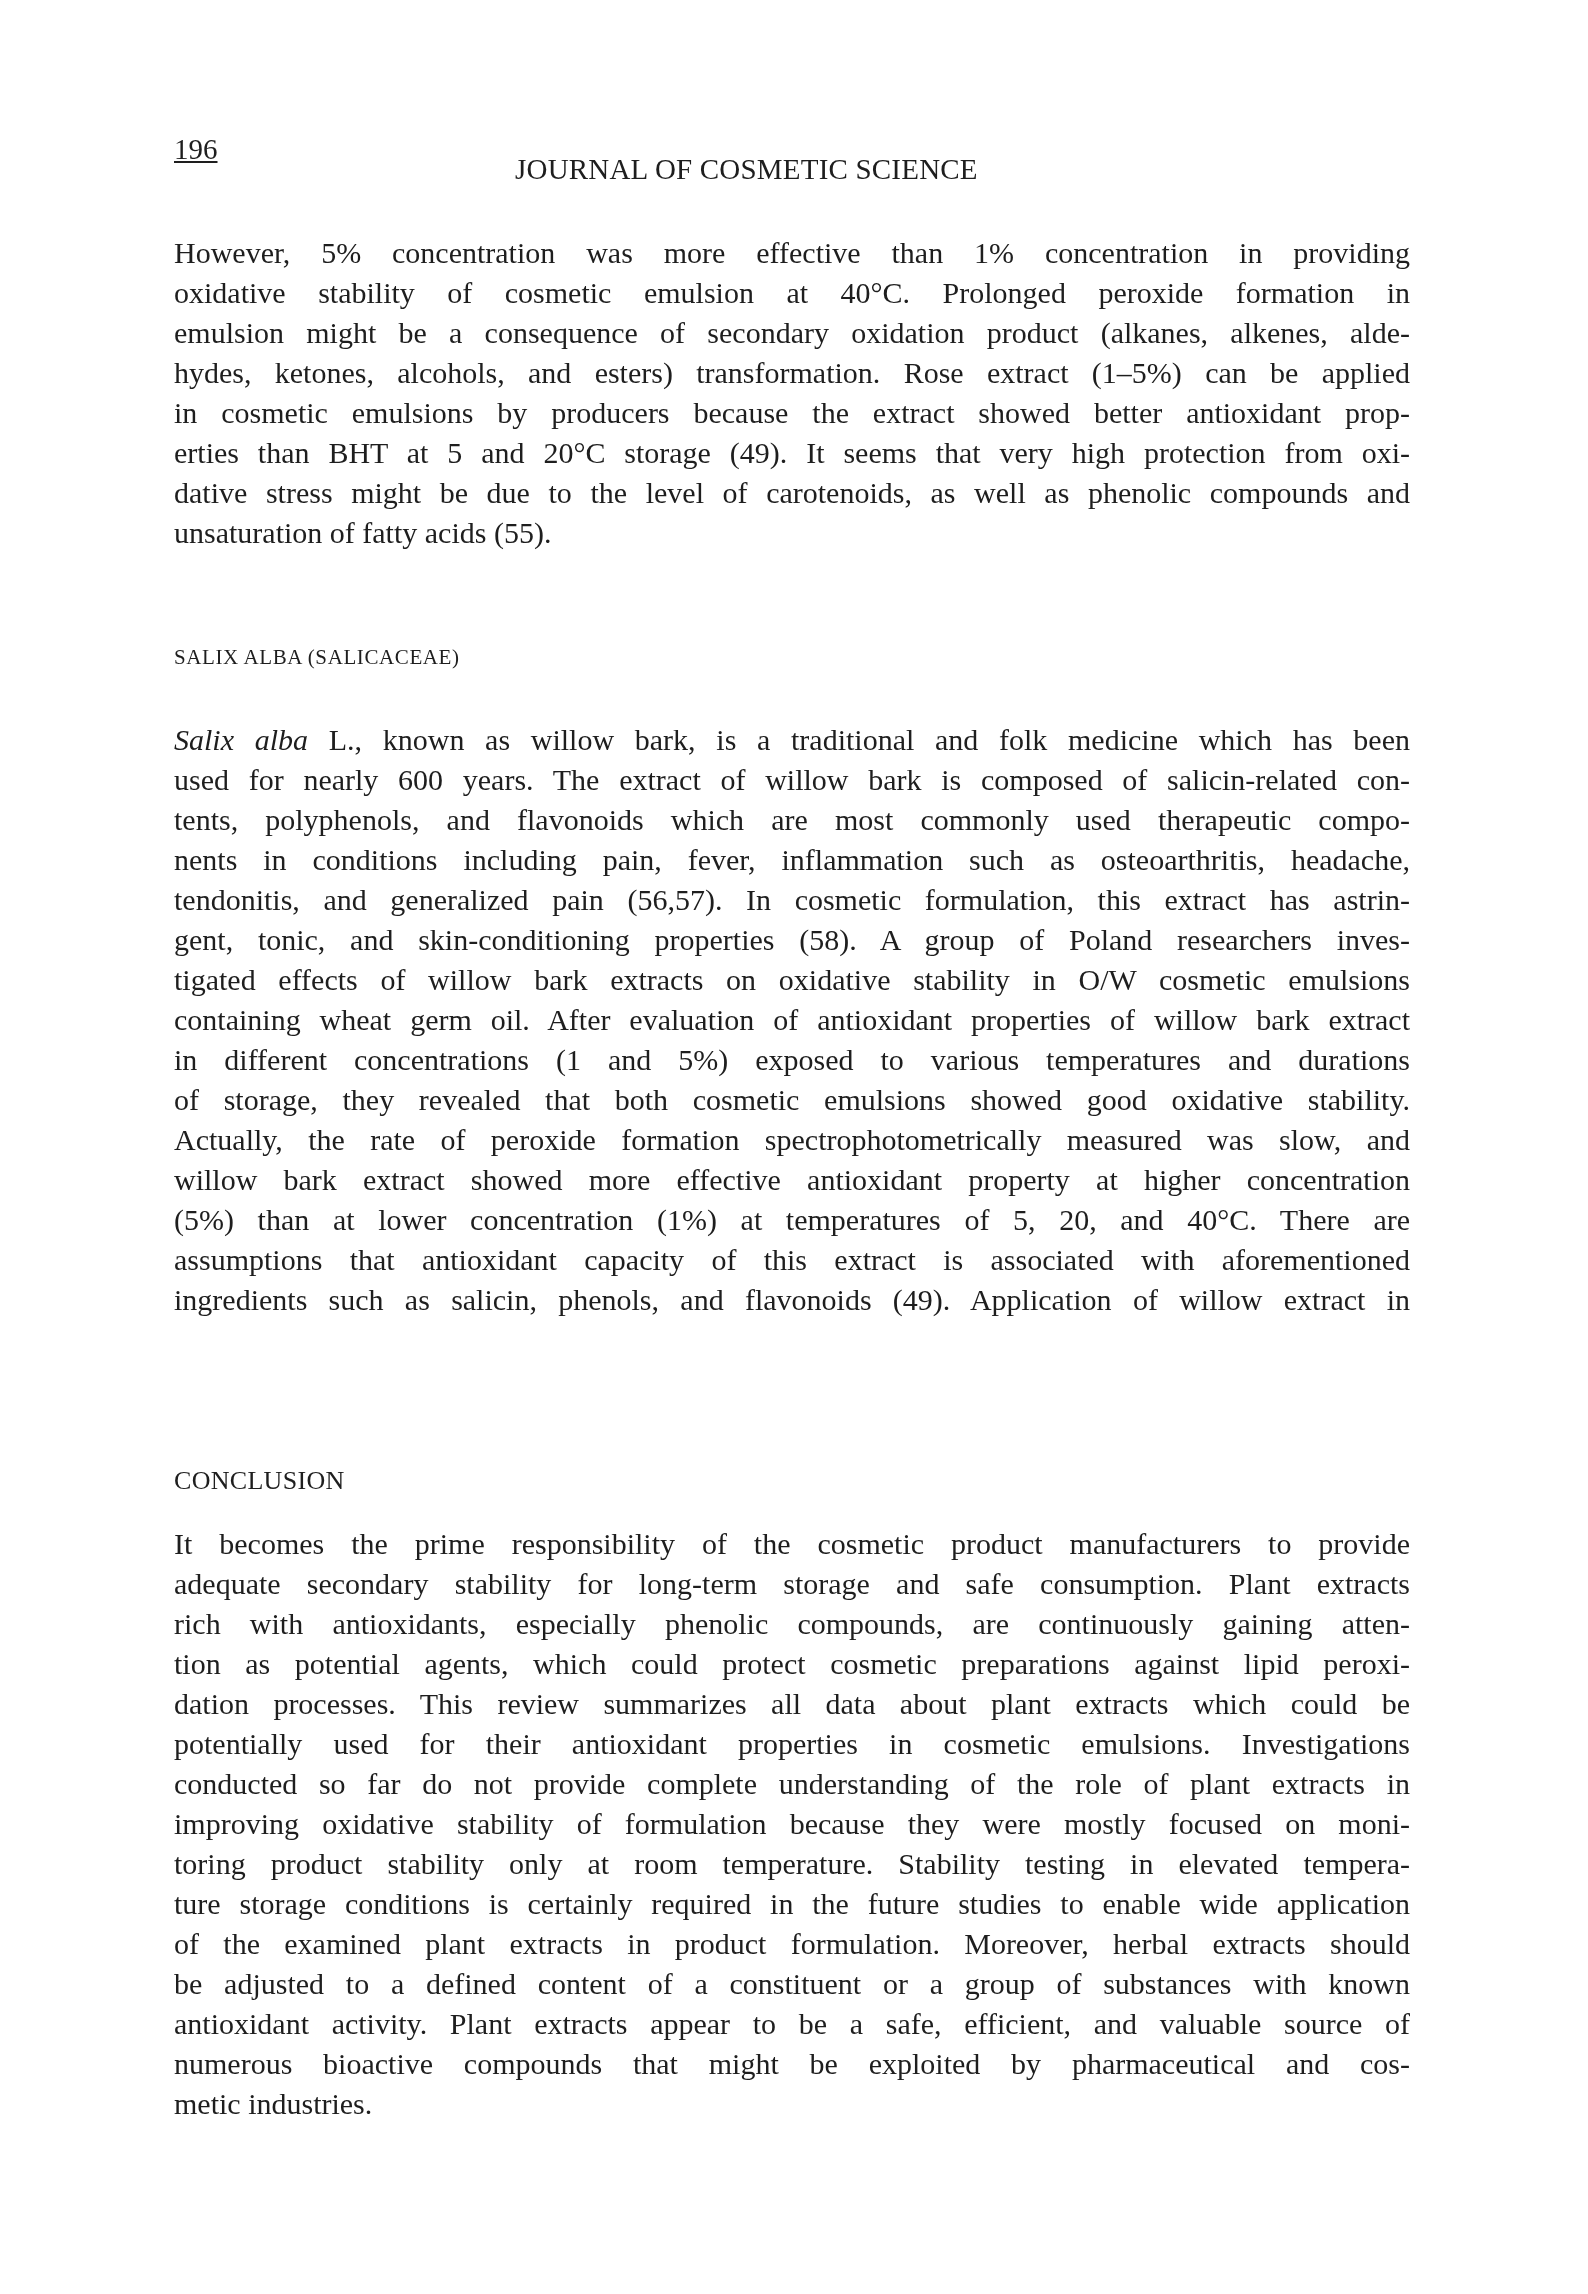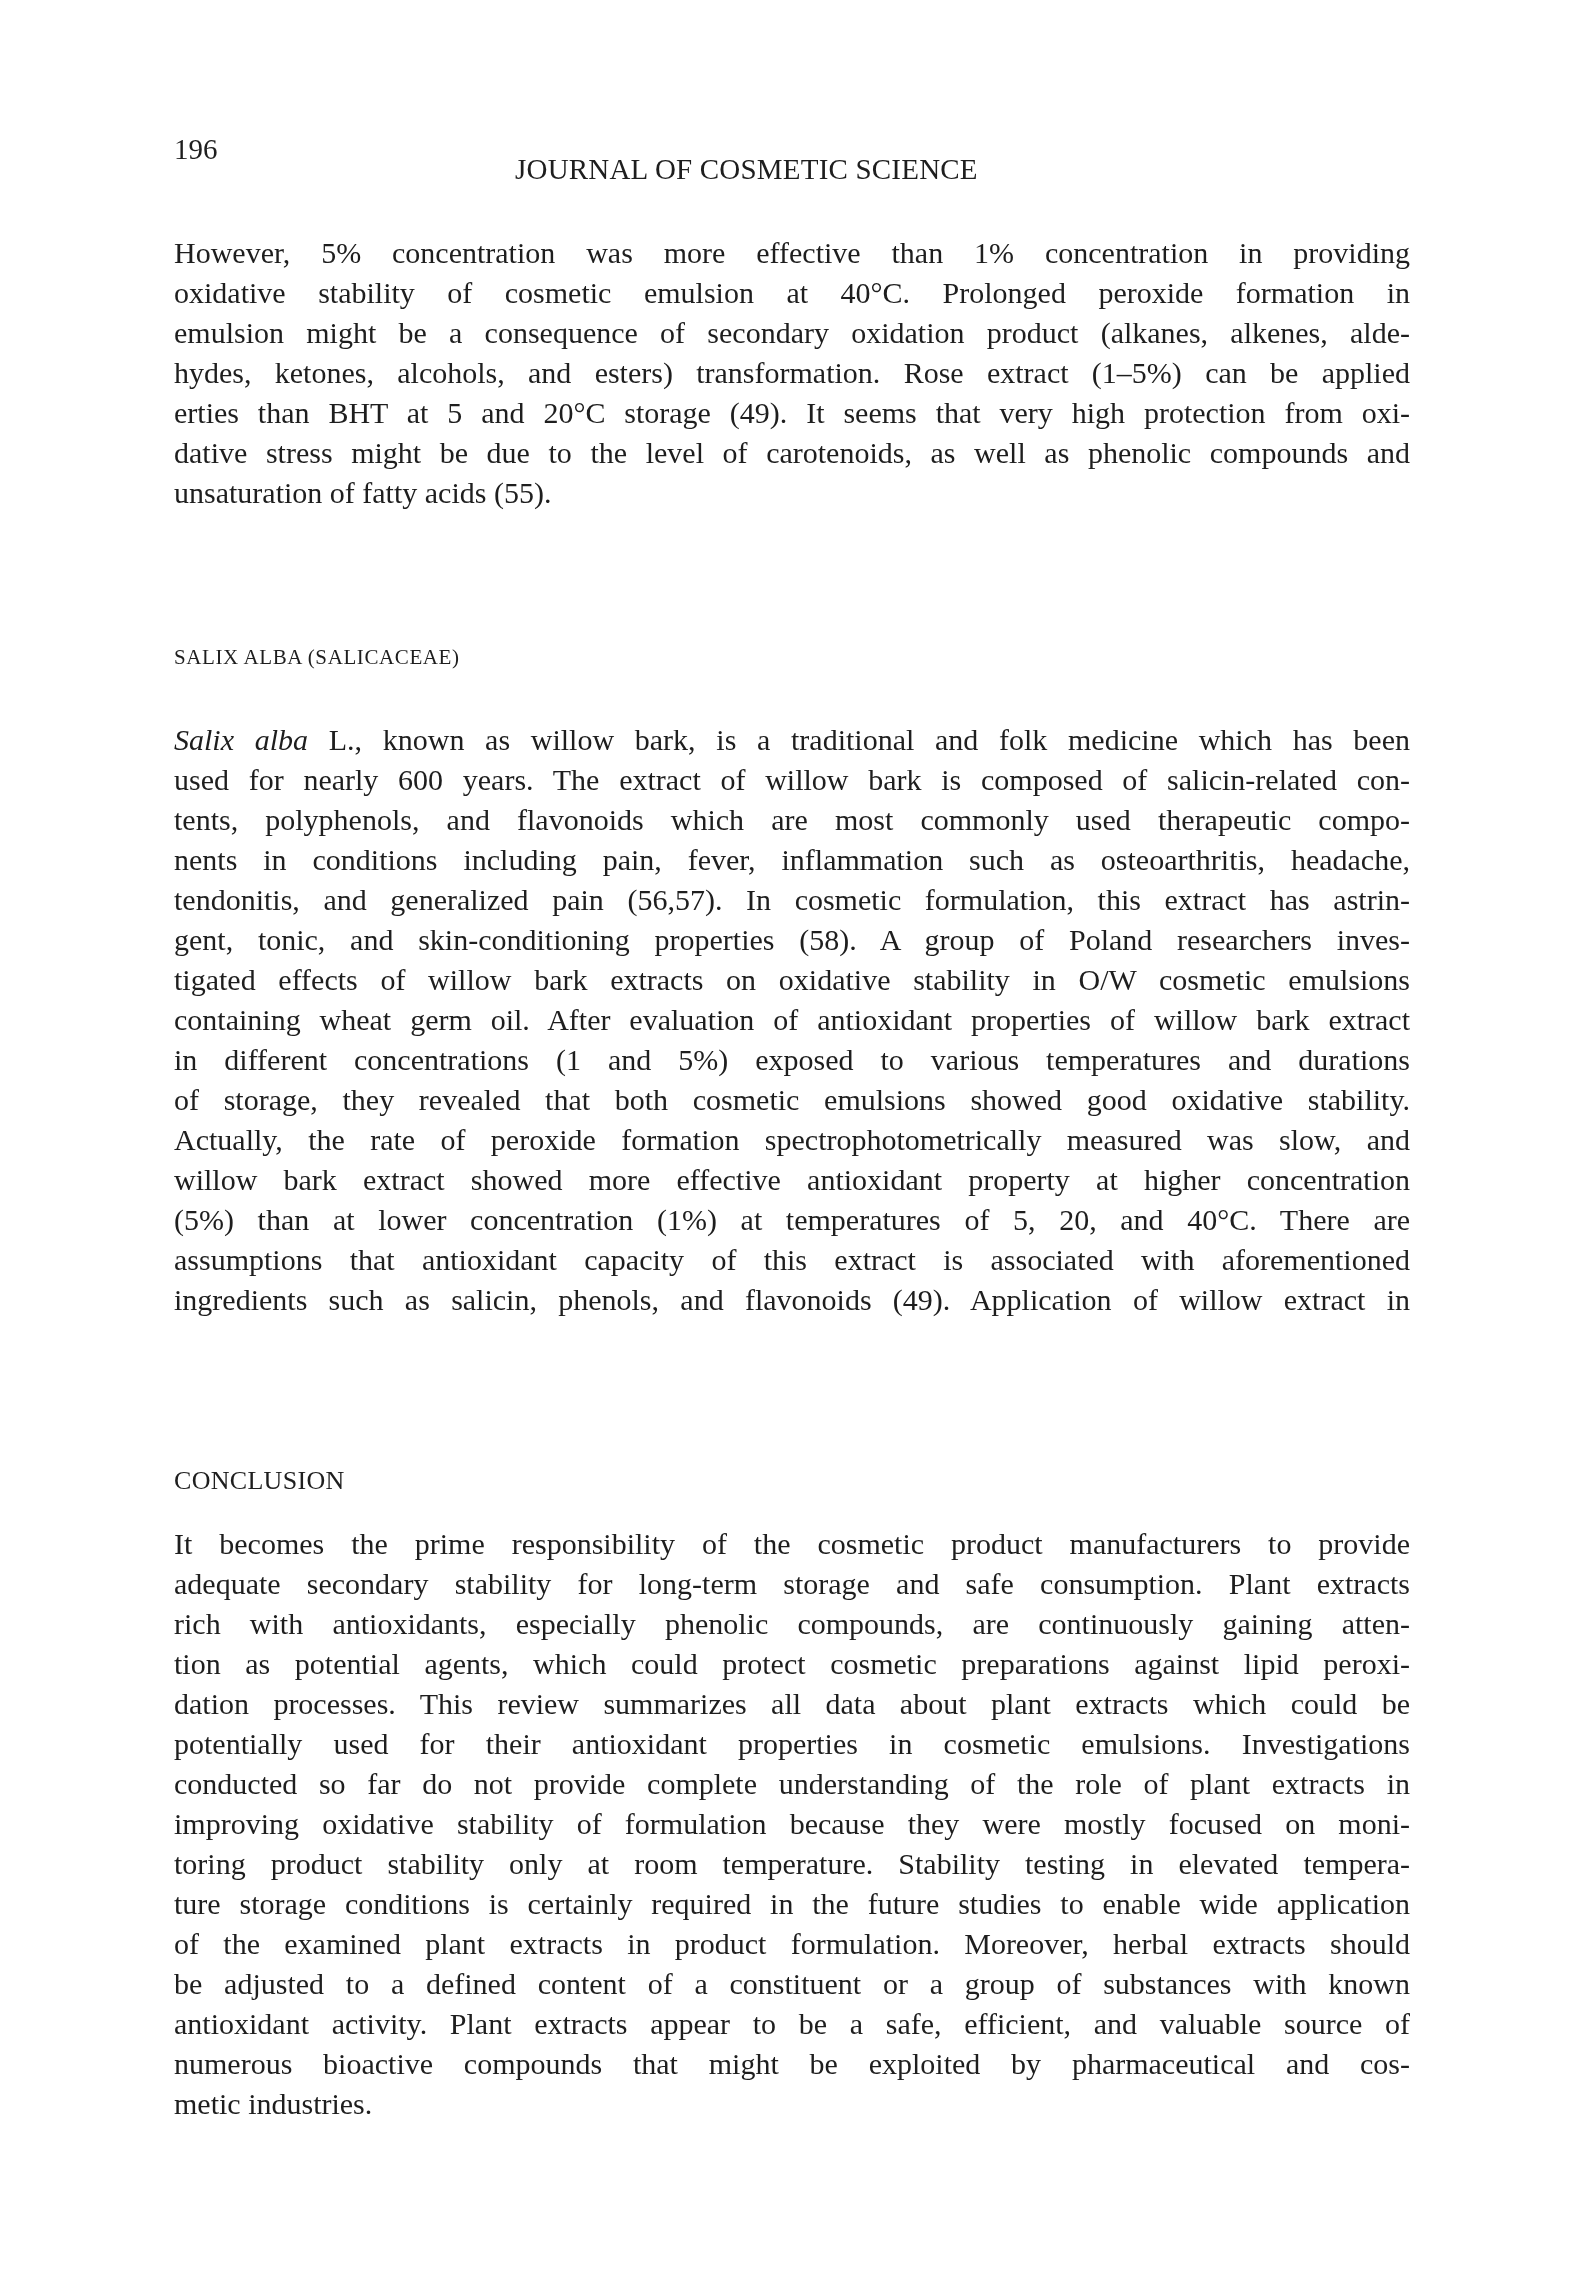--- a/index.html
+++ b/index.html
@@ -21,20 +21,21 @@
       left: 174px;
       width: 1241px;
       height: 38px;
       font-size: 29px;
       line-height: 38px;
     }
     .page-number {
       position: absolute;
       left: 0;
       top: 0;
+      text-decoration: underline;
     }
     .journal-title {
       position: absolute;
       left: 341px;
       top: 0;
       letter-spacing: 0.2px;
       margin-top: 20px;
     }
     .text-block {
       position: absolute;
@@ -75,20 +76,21 @@
 <div class="page-header">
   <span class="page-number">196</span>
   <span class="journal-title">JOURNAL OF COSMETIC SCIENCE</span>
 </div>
 
 <div class="text-block" style="top:233px;">
   <span class="line">However, 5% concentration was more effective than 1% concentration in providing</span>
   <span class="line">oxidative stability of cosmetic emulsion at 40°C. Prolonged peroxide formation in</span>
   <span class="line">emulsion might be a consequence of secondary oxidation product (alkanes, alkenes, alde-</span>
   <span class="line">hydes, ketones, alcohols, and esters) transformation. Rose extract (1–5%) can be applied</span>
+  <span class="line">in cosmetic emulsions by producers because the extract showed better antioxidant prop-</span>
   <span class="line">erties than BHT at 5 and 20°C storage (49). It seems that very high protection from oxi-</span>
   <span class="line">dative stress might be due to the level of carotenoids, as well as phenolic compounds and</span>
   <span class="line last">unsaturation of fatty acids (55).</span>
 </div>
 
 <div class="subheading" style="top:643px;">SALIX ALBA (SALICACEAE)</div>
 
 <div class="text-block" style="top:720px;">
   <span class="line"><em>Salix alba</em><span> L., known as willow bark, is a traditional and folk medicine which has been</span></span>
   <span class="line">used for nearly 600 years. The extract of willow bark is composed of salicin-related con-</span>

